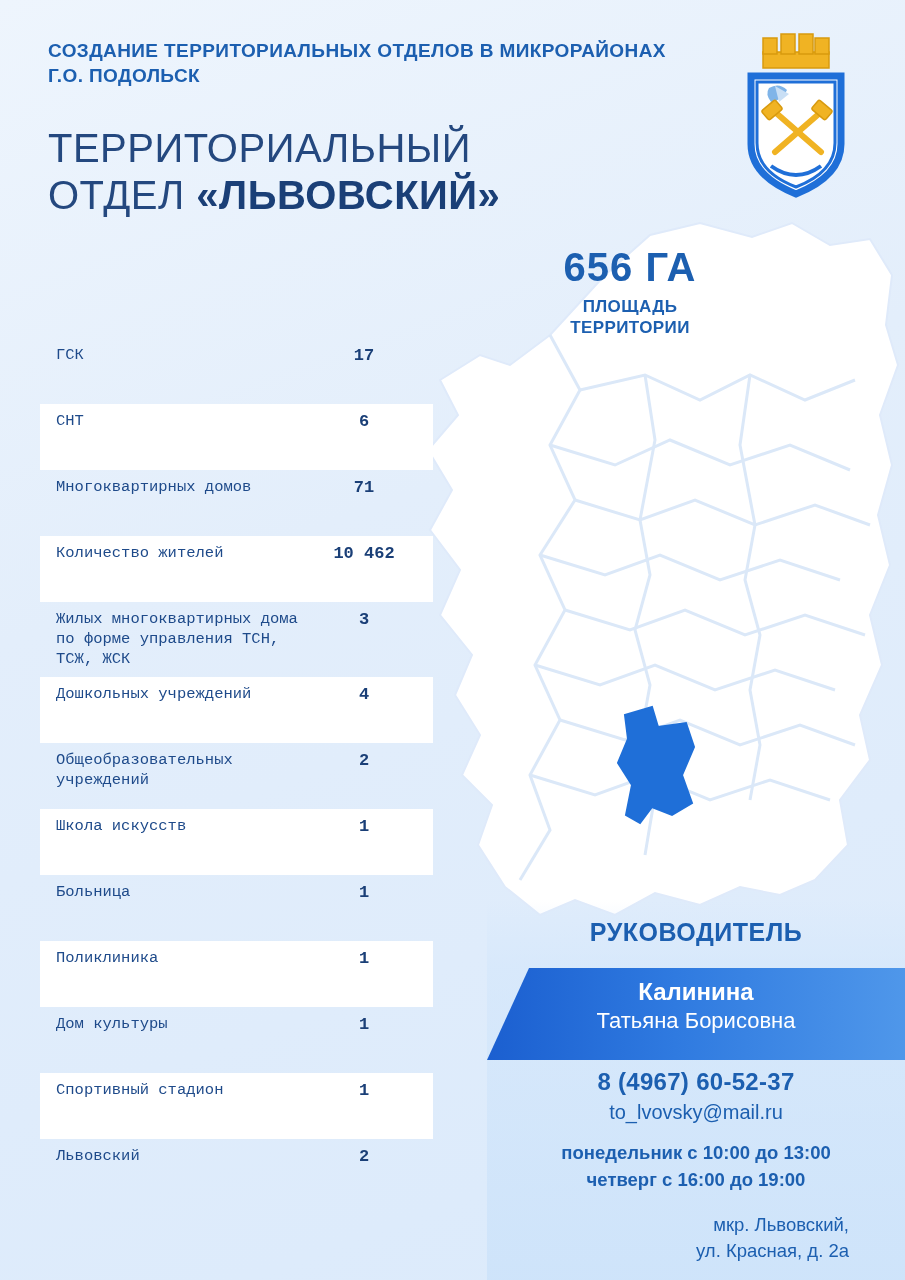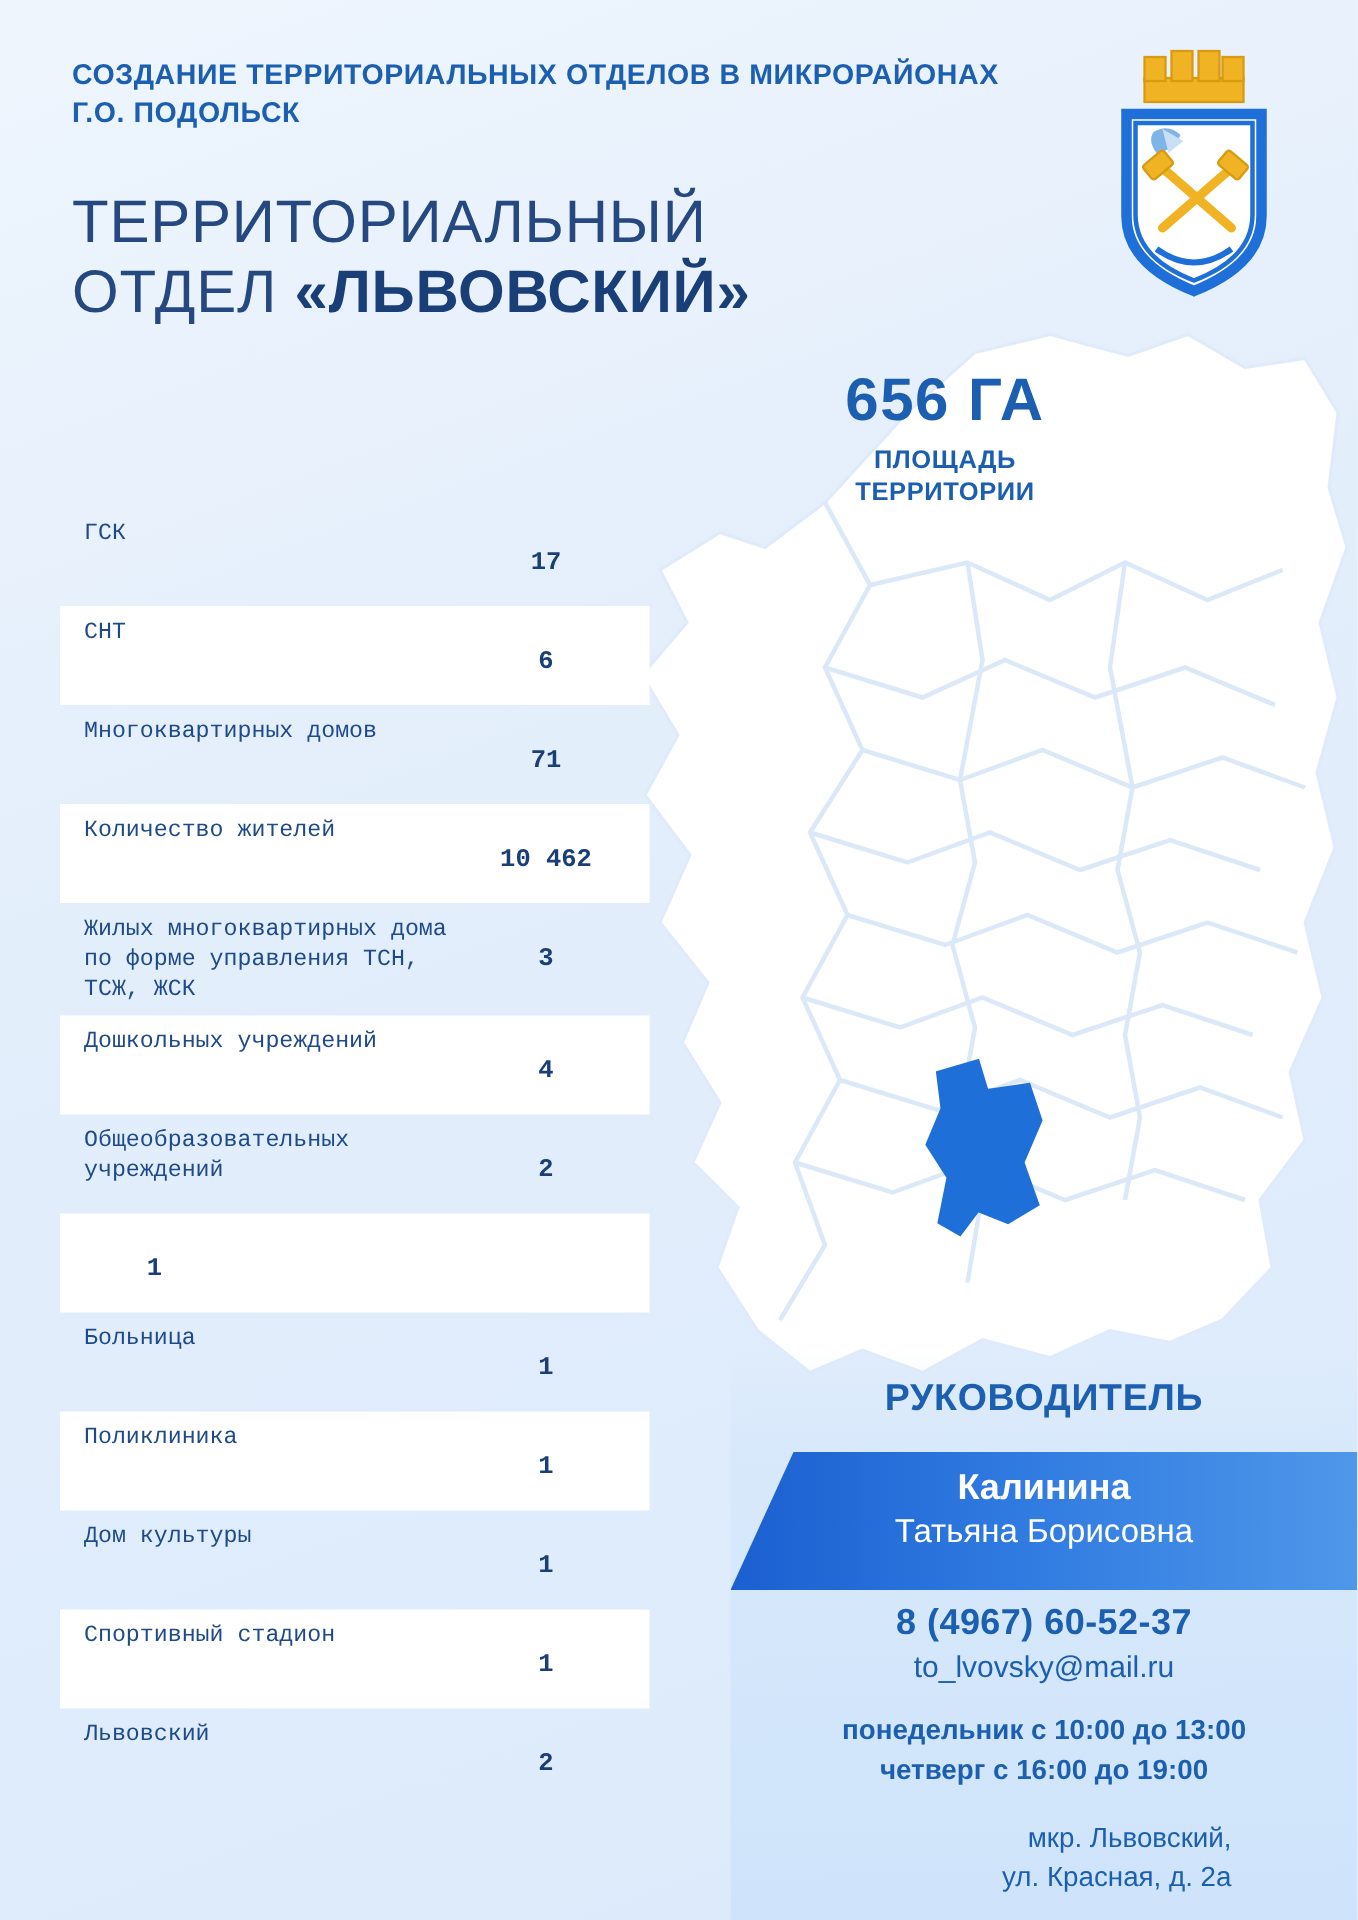--- a/index.html
+++ b/index.html
@@ -80,21 +80,20 @@
   .stat-row.even { background: #ffffff; }
   .stat-label {
     flex: 1 1 auto;
     font-size: 15.5px; color: #1e4a8a; line-height: 1.28;
     padding-left: 8px;
   }
   .stat-value {
     flex: 0 0 110px; text-align: center;
     font-size: 17px; font-weight: bold; color: #1a3f77;
     white-space: nowrap;
-    margin-top: 20px;
   }
 
   
   .footer {
     position: absolute; left: 487px; top: 900px;
     width: 418px; height: 380px;
     background: linear-gradient(180deg, rgba(219,235,252,.0) 0%, rgba(210,230,251,.55) 18%, rgba(205,227,250,.9) 100%);
   }
   .footer-clip {
     position: absolute; left: 0; top: 0; width: 418px; height: 380px;
@@ -132,21 +131,21 @@
     margin-top: 5px;
     font-size: 20px; color: #1c5fb0;
   }
   .hours {
     margin-top: 16px;
     font-size: 18.5px; font-weight: bold; color: #1c5fb0; line-height: 1.45;
   }
   .address {
     margin-top: 18px;
     font-size: 18.5px; color: #1c5fb0; line-height: 1.4;
-    text-align: right; padding-right: 84px;
+    text-align: right; padding-right: 56px;
   }
 </style>
 </head>
 <body>
 
 <div class="page">
 
   <div class="map-wrap">
     <svg viewBox="0 0 505 760" xmlns="http://www.w3.org/2000/svg">
       <g fill="#ffffff" stroke="#dfeafa" stroke-width="2">
@@ -249,20 +248,21 @@
     </div>
     <div class="stat-row even">
       <div class="stat-label">Дошкольных учреждений</div>
       <div class="stat-value">4</div>
     </div>
     <div class="stat-row odd">
       <div class="stat-label">Общеобразовательных учреждений</div>
       <div class="stat-value">2</div>
     </div>
     <div class="stat-row even">
+      <div class="stat-label">Школа искусств</div>
       <div class="stat-value">1</div>
     </div>
     <div class="stat-row odd">
       <div class="stat-label">Больница</div>
       <div class="stat-value">1</div>
     </div>
     <div class="stat-row even">
       <div class="stat-label">Поликлиника</div>
       <div class="stat-value">1</div>
     </div>

